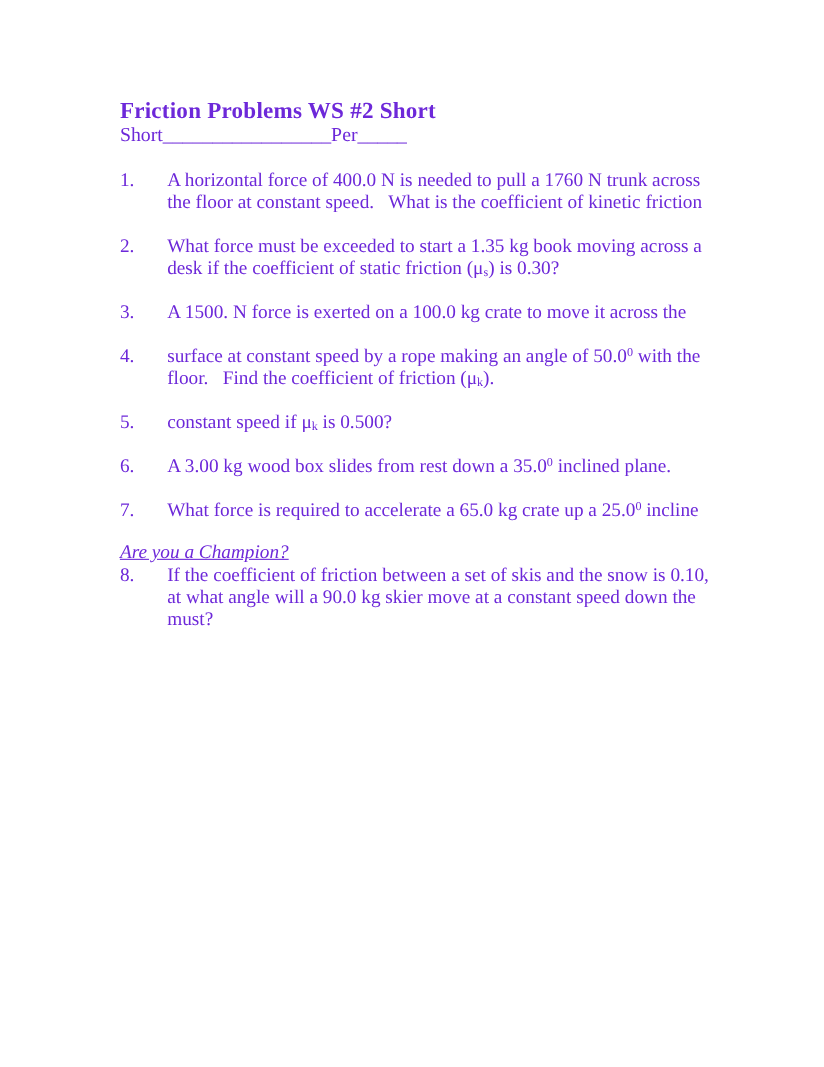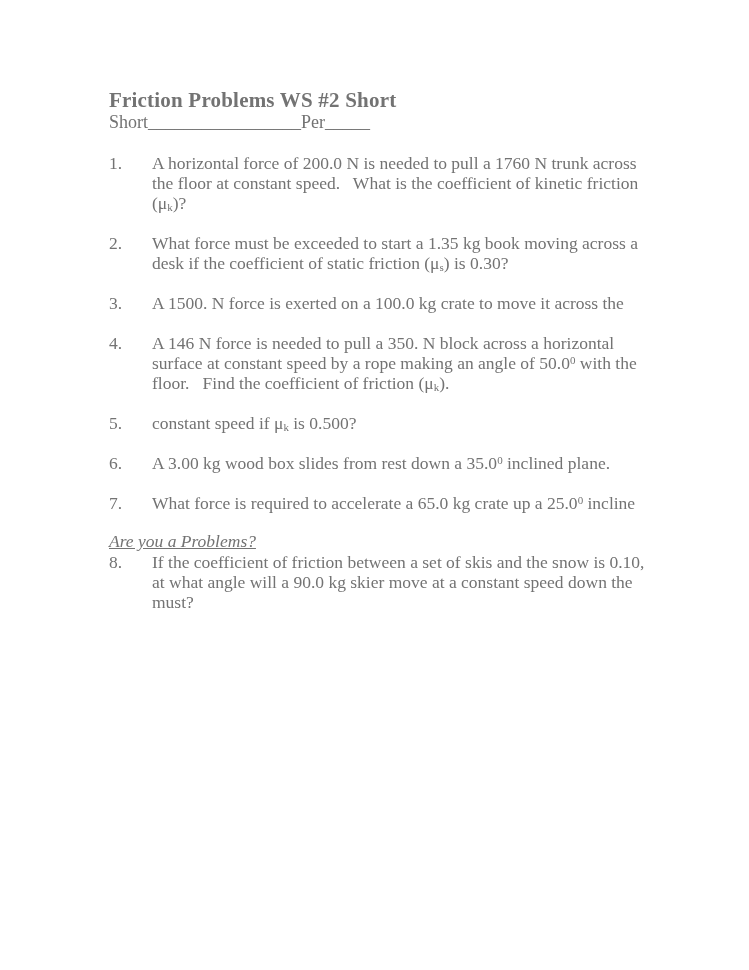--- a/index.html
+++ b/index.html
@@ -3,21 +3,21 @@
 <meta charset="utf-8">
 <style>
   * { margin: 0; padding: 0; box-sizing: border-box; }
   html, body { background: #ffffff; }
   .page {
     position: relative;
     width: 749px;
     height: 970px;
     background: #ffffff;
     font-family: "Liberation Serif", serif;
-    color: #737373;
+    color: #6d28d9;
     overflow: hidden;
   }
   .content {
     position: absolute;
     left: 109px;
     top: 88px;
     width: 600px;
   }
   .doc-title {
     font-size: 21px;
@@ -66,42 +66,40 @@
 <body>
 
 <div class="page">
   <div class="content">
     <h1 class="doc-title">Friction Problems WS #2 Short</h1>
     <div class="name-line"><span>Short</span><span>_________________</span><span>Per</span><span>_____</span></div>
     <div class="problems">
         <div class="problem">
           <div class="pnum">1.</div>
           <div class="pbody">
-            <div class="pline">A horizontal force of 200.0 N is needed to pull a 1760 N trunk across</div>
+            <div class="pline">A horizontal force of 400.0 N is needed to pull a 1760 N trunk across</div>
             <div class="pline">the floor at constant speed.   What is the coefficient of kinetic friction</div>
-            <div class="pline">(μ<sub>k</sub>)?</div>
           </div>
         </div>
         <div class="problem">
           <div class="pnum">2.</div>
           <div class="pbody">
             <div class="pline">What force must be exceeded to start a 1.35 kg book moving across a</div>
             <div class="pline">desk if the coefficient of static friction (μ<sub>s</sub>) is 0.30?</div>
           </div>
         </div>
         <div class="problem">
           <div class="pnum">3.</div>
           <div class="pbody">
             <div class="pline">A 1500. N force is exerted on a 100.0 kg crate to move it across the</div>
           </div>
         </div>
         <div class="problem">
           <div class="pnum">4.</div>
           <div class="pbody">
-            <div class="pline">A 146 N force is needed to pull a 350. N block across a horizontal</div>
             <div class="pline">surface at constant speed by a rope making an angle of 50.0<sup>0</sup> with the</div>
             <div class="pline">floor.   Find the coefficient of friction (μ<sub>k</sub>).</div>
           </div>
         </div>
         <div class="problem">
           <div class="pnum">5.</div>
           <div class="pbody">
             <div class="pline">constant speed if μ<sub>k</sub> is 0.500?</div>
           </div>
         </div>
@@ -110,21 +108,21 @@
           <div class="pbody">
             <div class="pline">A 3.00 kg wood box slides from rest down a 35.0<sup>0</sup> inclined plane.</div>
           </div>
         </div>
         <div class="problem">
           <div class="pnum">7.</div>
           <div class="pbody">
             <div class="pline">What force is required to accelerate a 65.0 kg crate up a 25.0<sup>0</sup> incline</div>
           </div>
         </div>
-        <div class="champ">Are you a Problems?</div>
+        <div class="champ">Are you a Champion?</div>
         <div class="problem">
           <div class="pnum">8.</div>
           <div class="pbody">
             <div class="pline">If the coefficient of friction between a set of skis and the snow is 0.10,</div>
             <div class="pline">at what angle will a 90.0 kg skier move at a constant speed down the</div>
             <div class="pline">must?</div>
           </div>
         </div>
       </div>
   </div>

